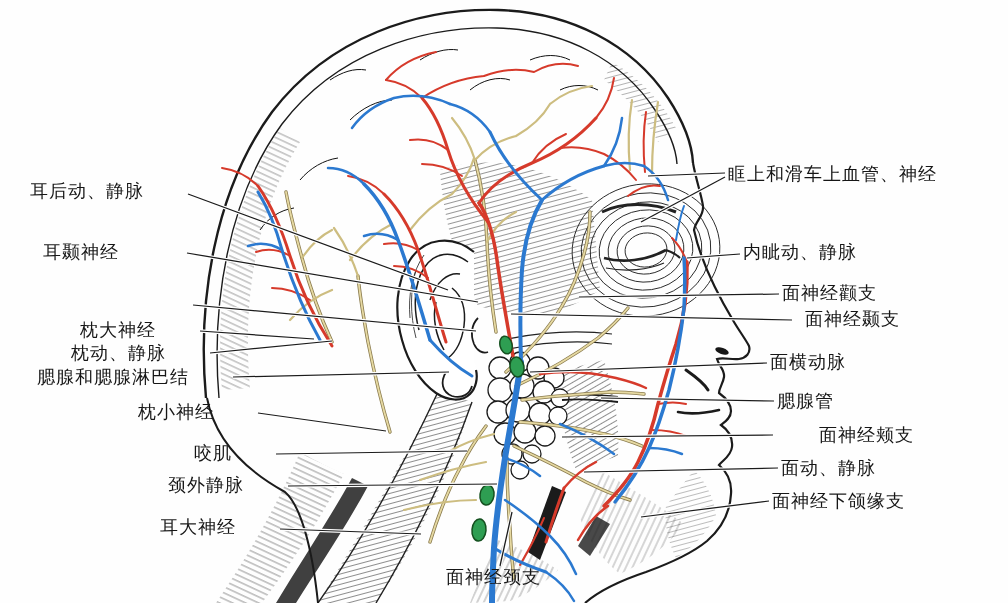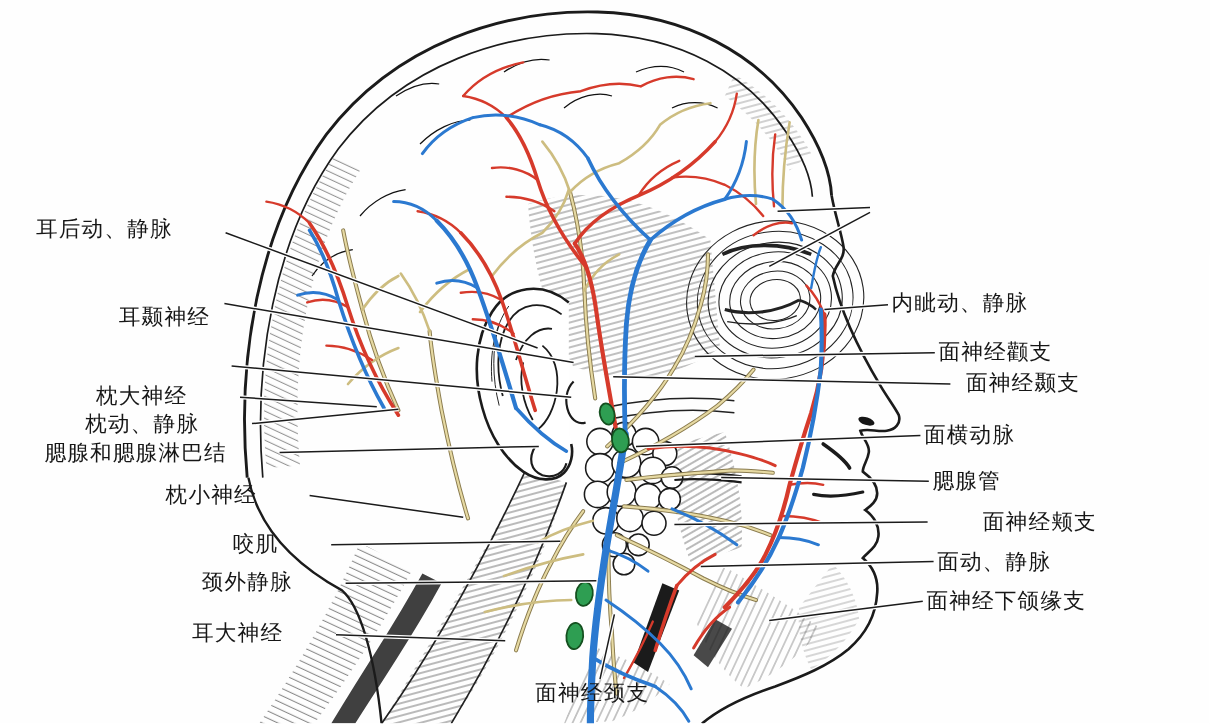--- a/index.html
+++ b/index.html
@@ -237,28 +237,29 @@
         <line x1="778" y1="468" x2="584" y2="472" stroke="#1b1b1b" stroke-width="1.25"></line>
         <line x1="769" y1="501" x2="641" y2="517" stroke="#ffffff" stroke-width="3.4"></line>
         <line x1="769" y1="501" x2="641" y2="517" stroke="#1b1b1b" stroke-width="1.25"></line>
         <line x1="500" y1="566" x2="512" y2="512" stroke="#ffffff" stroke-width="3.4"></line>
         <line x1="500" y1="566" x2="512" y2="512" stroke="#1b1b1b" stroke-width="1.25"></line>
       </g>
 </svg>
 
 <div id="labels-layer">
       <div class="label" style="right: 823px; top: 179px;">耳后动、静脉</div>
-      <div class="label" style="right: 792px; top: 240px; margin-top: 12px;">耳颞神经</div>
+      <div class="label" style="right: 848px; top: 240px;">耳颞神经</div>
       <div class="label" style="right: 811px; top: 318px;">枕大神经</div>
       <div class="label" style="right: 801px; top: 341px;">枕动、静脉</div>
       <div class="label" style="right: 778px; top: 365px;">腮腺和腮腺淋巴结</div>
       <div class="label" style="right: 753px; top: 400px;">枕小神经</div>
       <div class="label" style="right: 735px; top: 441px;">咬肌</div>
       <div class="label" style="right: 723px; top: 473px;">颈外静脉</div>
       <div class="label" style="right: 731px; top: 515px; font-family: Liberation Serif, serif;">耳大神经</div>
+      <div class="label" style="left: 728px; top: 162px;">眶上和滑车上血管、神经</div>
       <div class="label" style="left: 743px; top: 240px;">内眦动、静脉</div>
       <div class="label" style="left: 782px; top: 281px;">面神经颧支</div>
       <div class="label" style="left: 791px; top: 307px; margin-left: 14px;">面神经颞支</div>
       <div class="label" style="left: 770px; top: 350px;">面横动脉</div>
       <div class="label" style="left: 777px; top: 389px;">腮腺管</div>
       <div class="label" style="left: 776px; top: 423px; margin-left: 43px;">面神经颊支</div>
       <div class="label" style="left: 781px; top: 456px;">面动、静脉</div>
       <div class="label" style="left: 772px; top: 489px;">面神经下颌缘支</div>
       <div class="label" style="left: 446px; top: 565px;">面神经颈支</div>
     </div>

